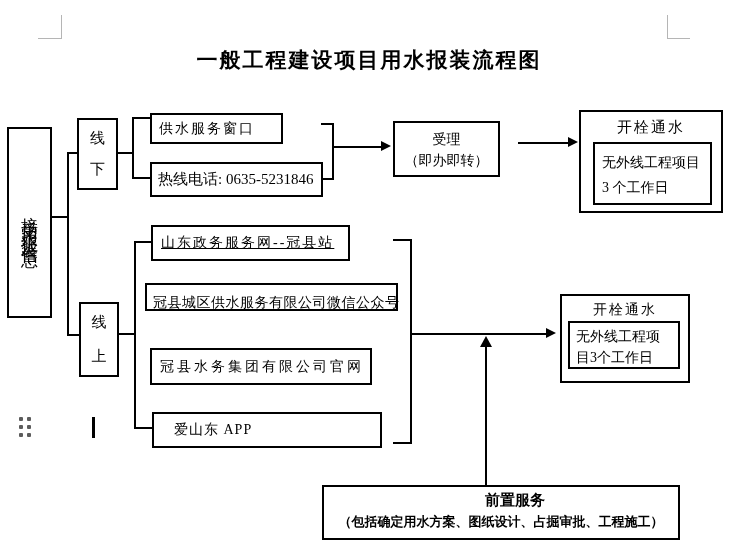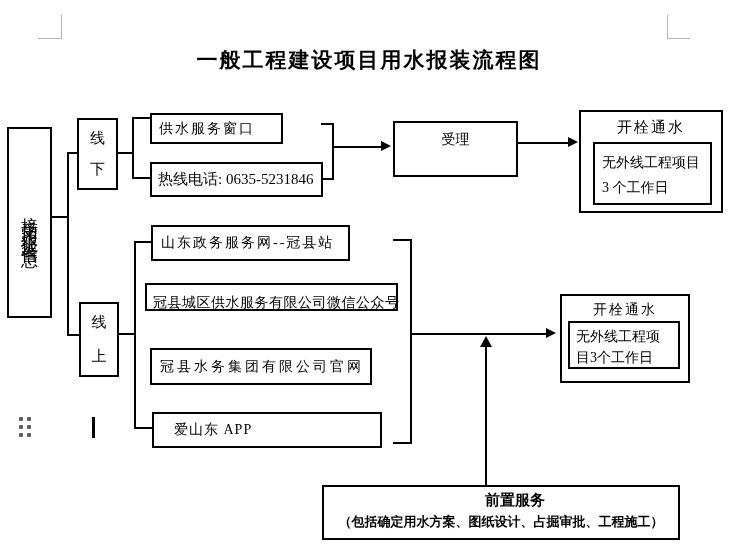--- a/index.html
+++ b/index.html
@@ -91,27 +91,28 @@
     <span>下</span>
   </div>
   <div class="box mode-box" style="left:79px;top:302px;width:40px;height:75px;">
     <span>线</span>
     <span>上</span>
   </div>
 
   <div class="box" style="left:150px;top:113px;width:133px;height:31px;line-height:27px;padding-left:7px;letter-spacing:2px;">供水服务窗口</div>
   <div class="box" style="left:150px;top:162px;width:173px;height:35px;line-height:31px;padding-left:6px;font-size:15px;">热线电话: 0635-5231846</div>
 
-  <div class="box" style="left:151px;top:225px;width:199px;height:36px;line-height:32px;padding-left:8px;letter-spacing:2px;">山东政务服务网--冠县站</div>
+  <div class="box" style="left:151px;top:225px;width:199px;height:36px;line-height:32px;padding-left:8px;letter-spacing:2px;text-decoration:underline;">山东政务服务网--冠县站</div>
   <div class="box" style="left:145px;top:283px;width:253px;height:28px;line-height:36px;padding-left:6px;letter-spacing:0.5px;">冠县城区供水服务有限公司微信公众号</div>
   <div class="box" style="left:150px;top:348px;width:222px;height:37px;line-height:33px;padding-left:8px;letter-spacing:3px;">冠县水务集团有限公司官网</div>
   <div class="box" style="left:152px;top:412px;width:230px;height:36px;line-height:32px;padding-left:20px;letter-spacing:1px;">爱山东 APP</div>
 
-  <div class="box" style="left:393px;top:121px;width:125px;height:56px;text-align:center;padding-top:6px;line-height:21px;">
+  <div class="box" style="left:393px;top:121px;width:107px;height:56px;text-align:center;padding-top:6px;line-height:21px;">
     <div>受理</div>
+    <div>（即办即转）</div>
   </div>
 
   <div class="box" style="left:579px;top:110px;width:144px;height:103px;">
     <div class="valve-title" style="margin-top:6px;font-size:15px;">开栓通水</div>
   </div>
   <div class="note-box" style="left:593px;top:142px;width:119px;height:63px;padding:6px 0 0 7px;line-height:25px;">
     <div>无外线工程项目</div>
     <div>3 个工作日</div>
   </div>
 

